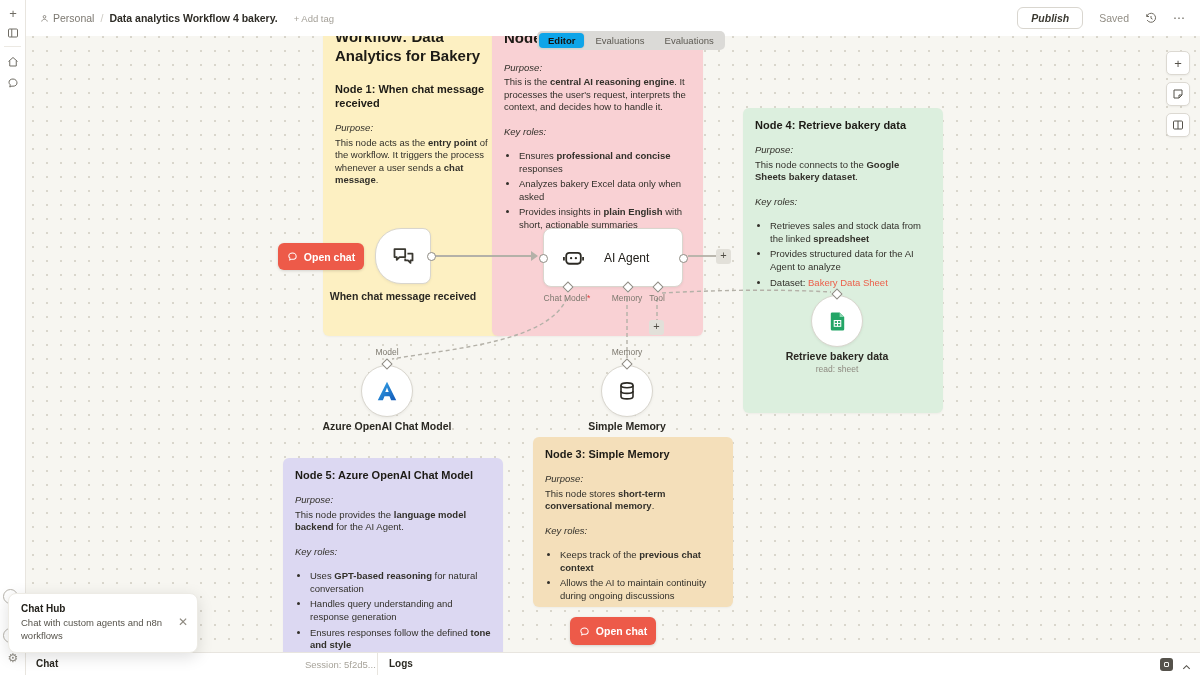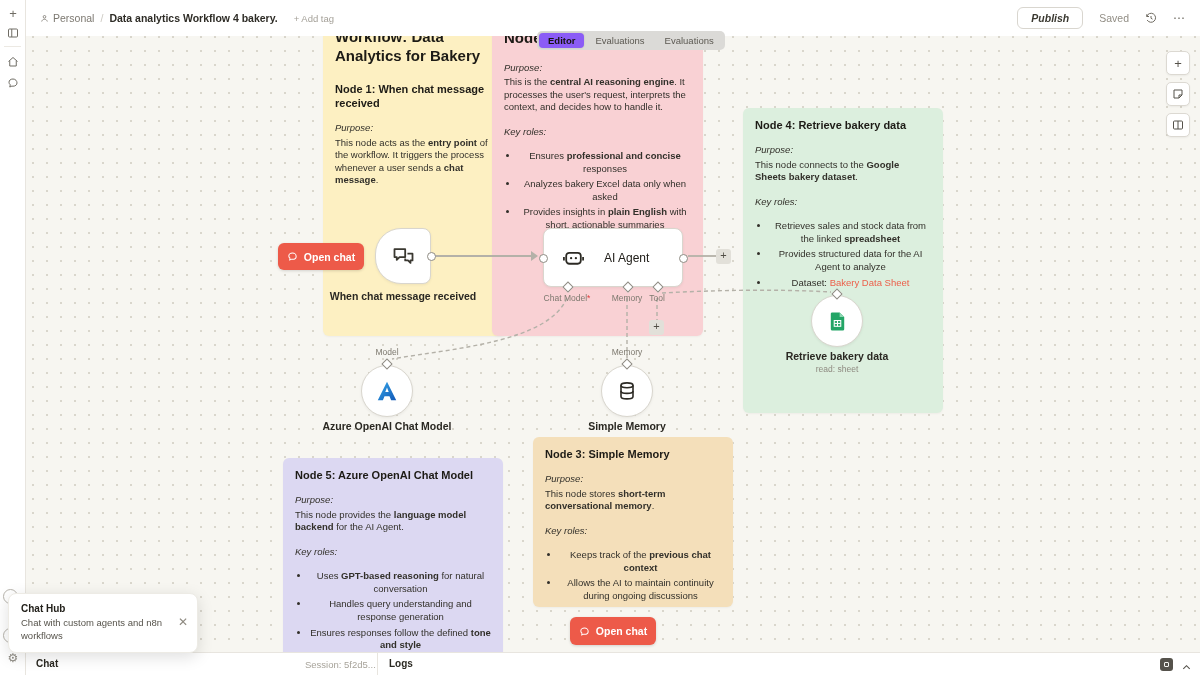--- a/index.html
+++ b/index.html
@@ -23,29 +23,29 @@
   .saved { color:#918d84; font-size:10.5px; }
   .hdr-ic { color:#6e6a61; cursor:pointer; display:flex; align-items:center; }
   .dots { font-size:12px; letter-spacing:1px; color:#6e6a61; cursor:pointer; }
 
   
   .canvas { position:absolute; left:26px; top:30px; width:1174px; height:622px; background-color:#f7f6f1;
             background-image:radial-gradient(circle,#d9d6cc 1px,rgba(0,0,0,0) 1.2px); background-size:14px 14px; overflow:hidden; }
 
   .tabbar { position:absolute; left:511px; top:1px; height:19px; background:#dbdad7; border-radius:5px; display:flex; align-items:center; padding:2px; gap:2px; z-index:40; }
   .tab { font-size:9.5px; color:#5c5952; padding:2px 9px; border-radius:4px; cursor:pointer; white-space:nowrap; }
-  .tab.active { background:#8b5cf6; color:#16140f; font-weight:600; box-shadow:0 0 2px rgba(0,0,0,.15); }
+  .tab.active { background:#0ea5e9; color:#16140f; font-weight:600; box-shadow:0 0 2px rgba(0,0,0,.15); }
 
   
   .note { position:absolute; border-radius:6px; padding:10px 12px; font-size:9.5px; line-height:1.32; color:#32302a; box-shadow:0 1px 2px rgba(0,0,0,.04); z-index:1; }
   .note h1 { font-size:15px; line-height:1.25; font-weight:700; color:#1d1b16; margin-bottom:16px; }
   .note h3 { font-size:11px; line-height:1.3; font-weight:700; color:#1d1b16; margin-bottom:12px; }
   .note .lbl { font-style:italic; margin-top:10px; }
   .note p { margin-bottom:2px; }
-  .note ul { margin:12px 0 0 0; padding-left:15px;text-align:center; }
+  .note ul { margin:12px 0 0 0; padding-left:15px; }
   .note li { margin-bottom:3px; }
   .note-link { color:#ec604b; cursor:pointer; }
   .n-yellow { background:#fdf0c2; }
   .n-pink   { background:#f9d1d4; }
   .n-green  { background:#dcefde; }
   .n-purple { background:#dcd8f2; }
   .n-orange { background:#f4dfba; }
 
   
   .wires { position:absolute; left:0; top:0; width:1174px; height:622px; z-index:2; pointer-events:none; }

